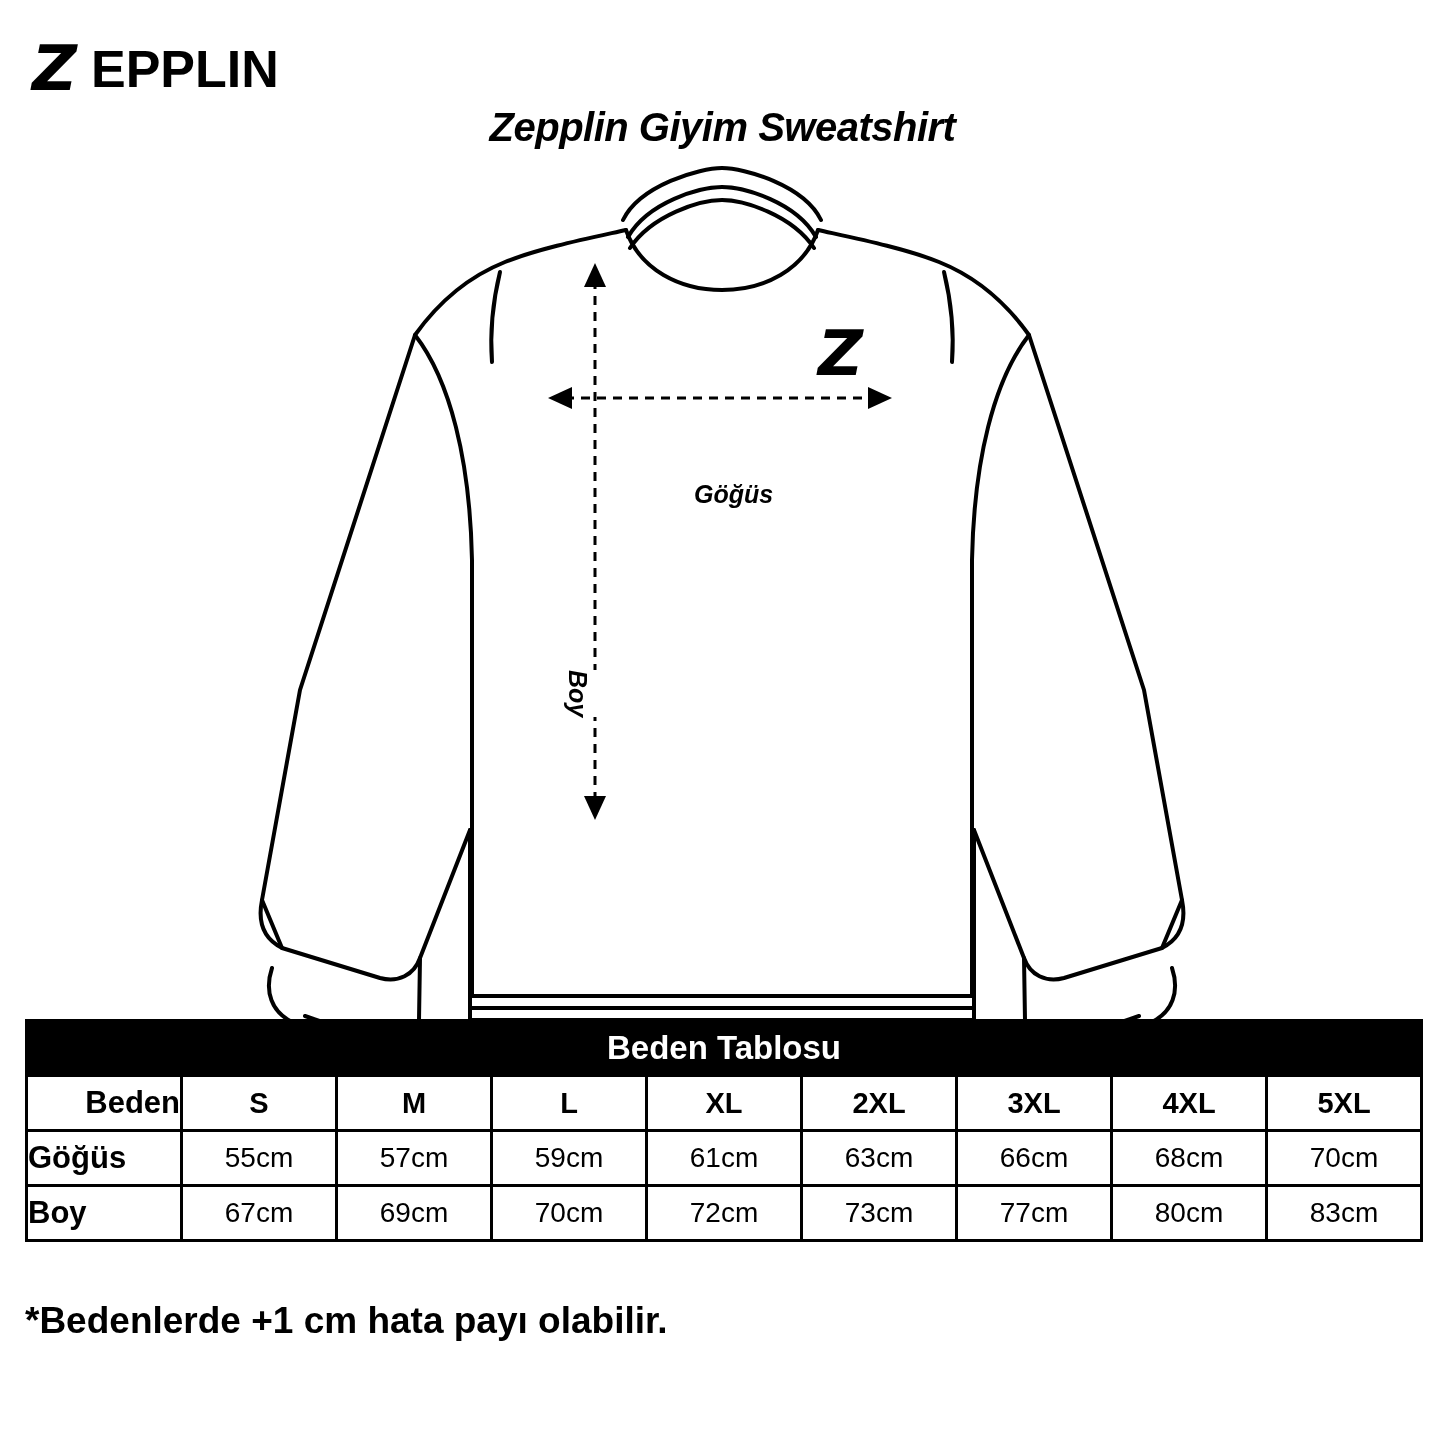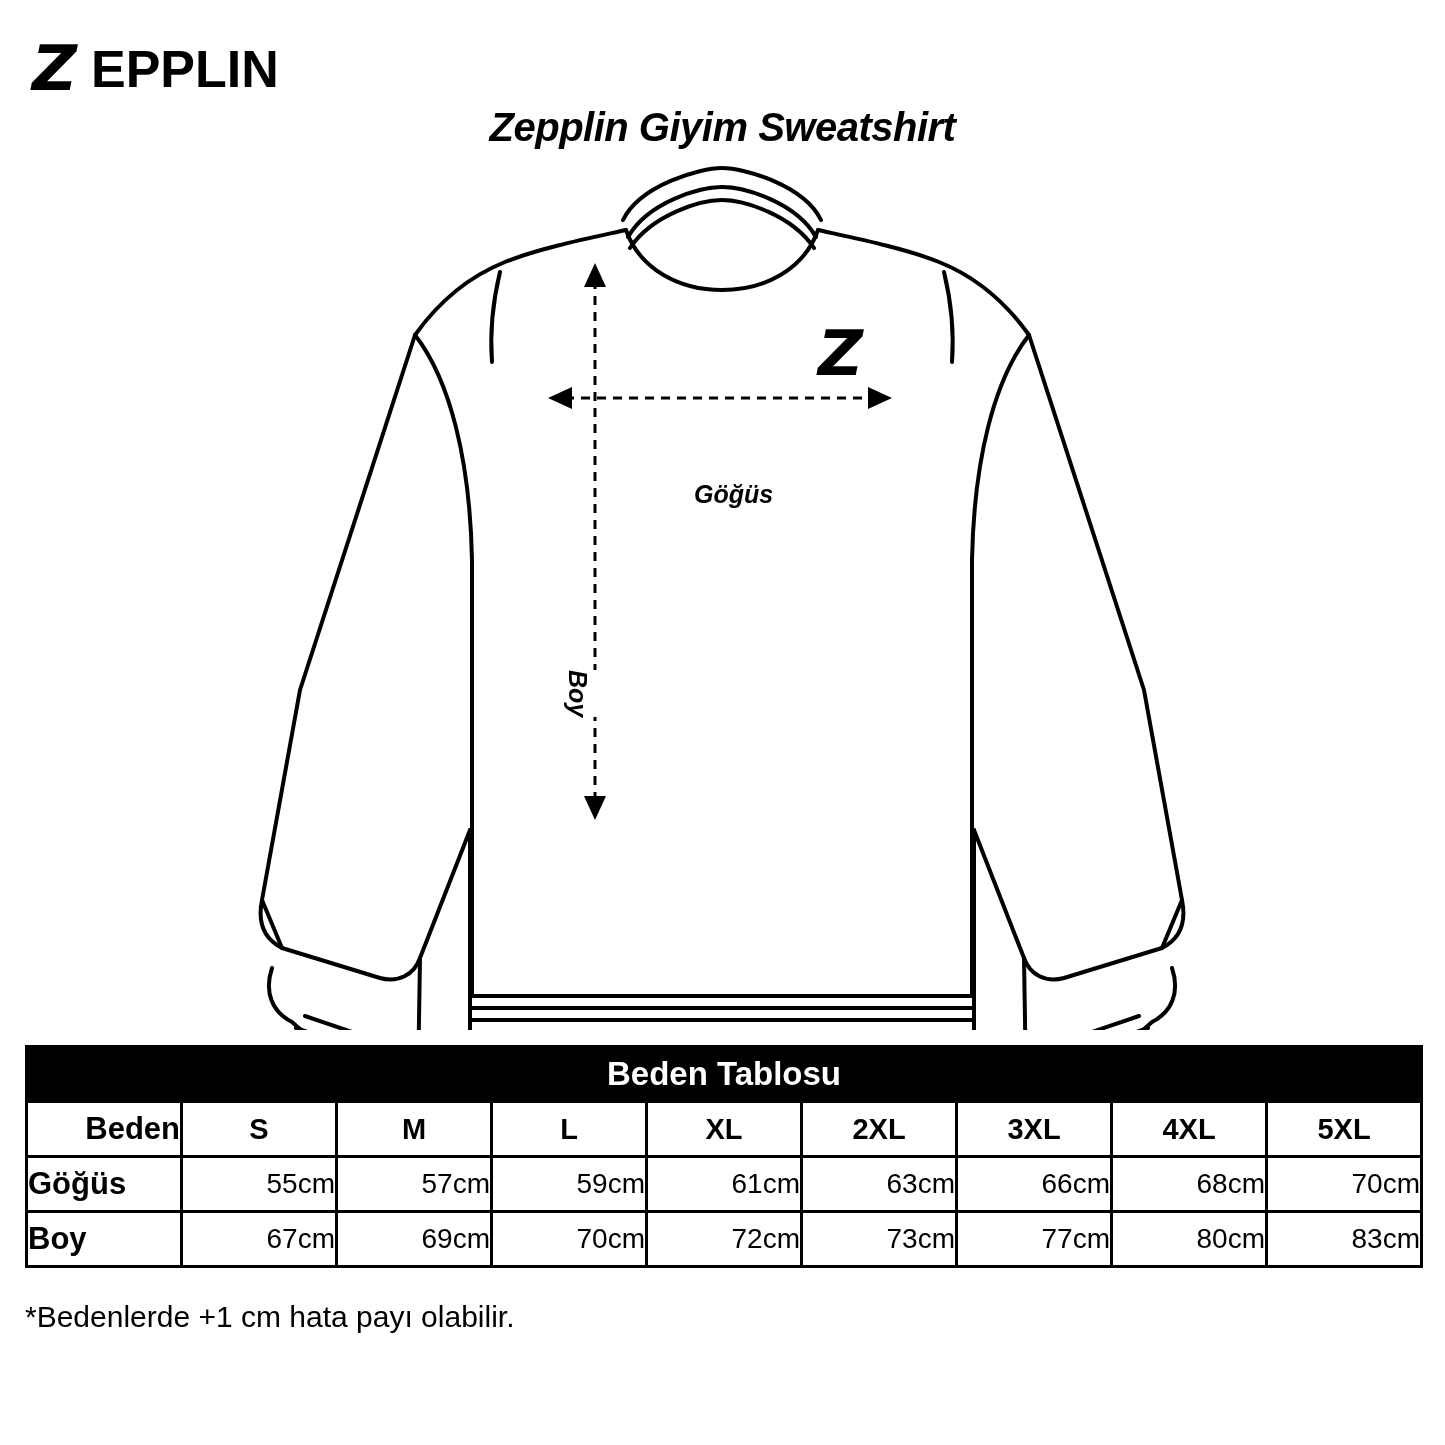--- a/index.html
+++ b/index.html
@@ -96,21 +96,21 @@
     background: #ffffff;
     padding: 6px 0;
     transform: rotate(90deg);
     transform-origin: left top;
   }
 
   
   .size-table {
     position: absolute;
     left: 25px;
-    top: 1045px;
+    top: 1019px;
     width: 1398px;
     border-collapse: collapse;
     table-layout: fixed;
   }
   .size-table td, .size-table th {
     border: 3px solid #000000;
     padding: 0;
     height: 52px;
   }
   .table-title {
@@ -134,29 +134,29 @@
   }
   .row-label {
     font-size: 31px;
     font-weight: 700;
     padding-left: 18px;
     text-align: left;
   }
   .cell-val {
     font-size: 28px;
     font-weight: 400;
-    text-align: right;
+    text-align: center;
     padding-left: 14px;
   }
   .footnote {
     position: absolute;
     left: 25px;
     top: 1300px;
-    font-size: 30px;
-    font-weight: 400;
+    font-size: 37px;
+    font-weight: 700;
   }
 </style>
 </head>
 <body>
 
 <div class="header">
   <div class="brand-logo">
     <span class="zmark">Z</span>
     <span class="ztext">EPPLIN</span>
   </div>

